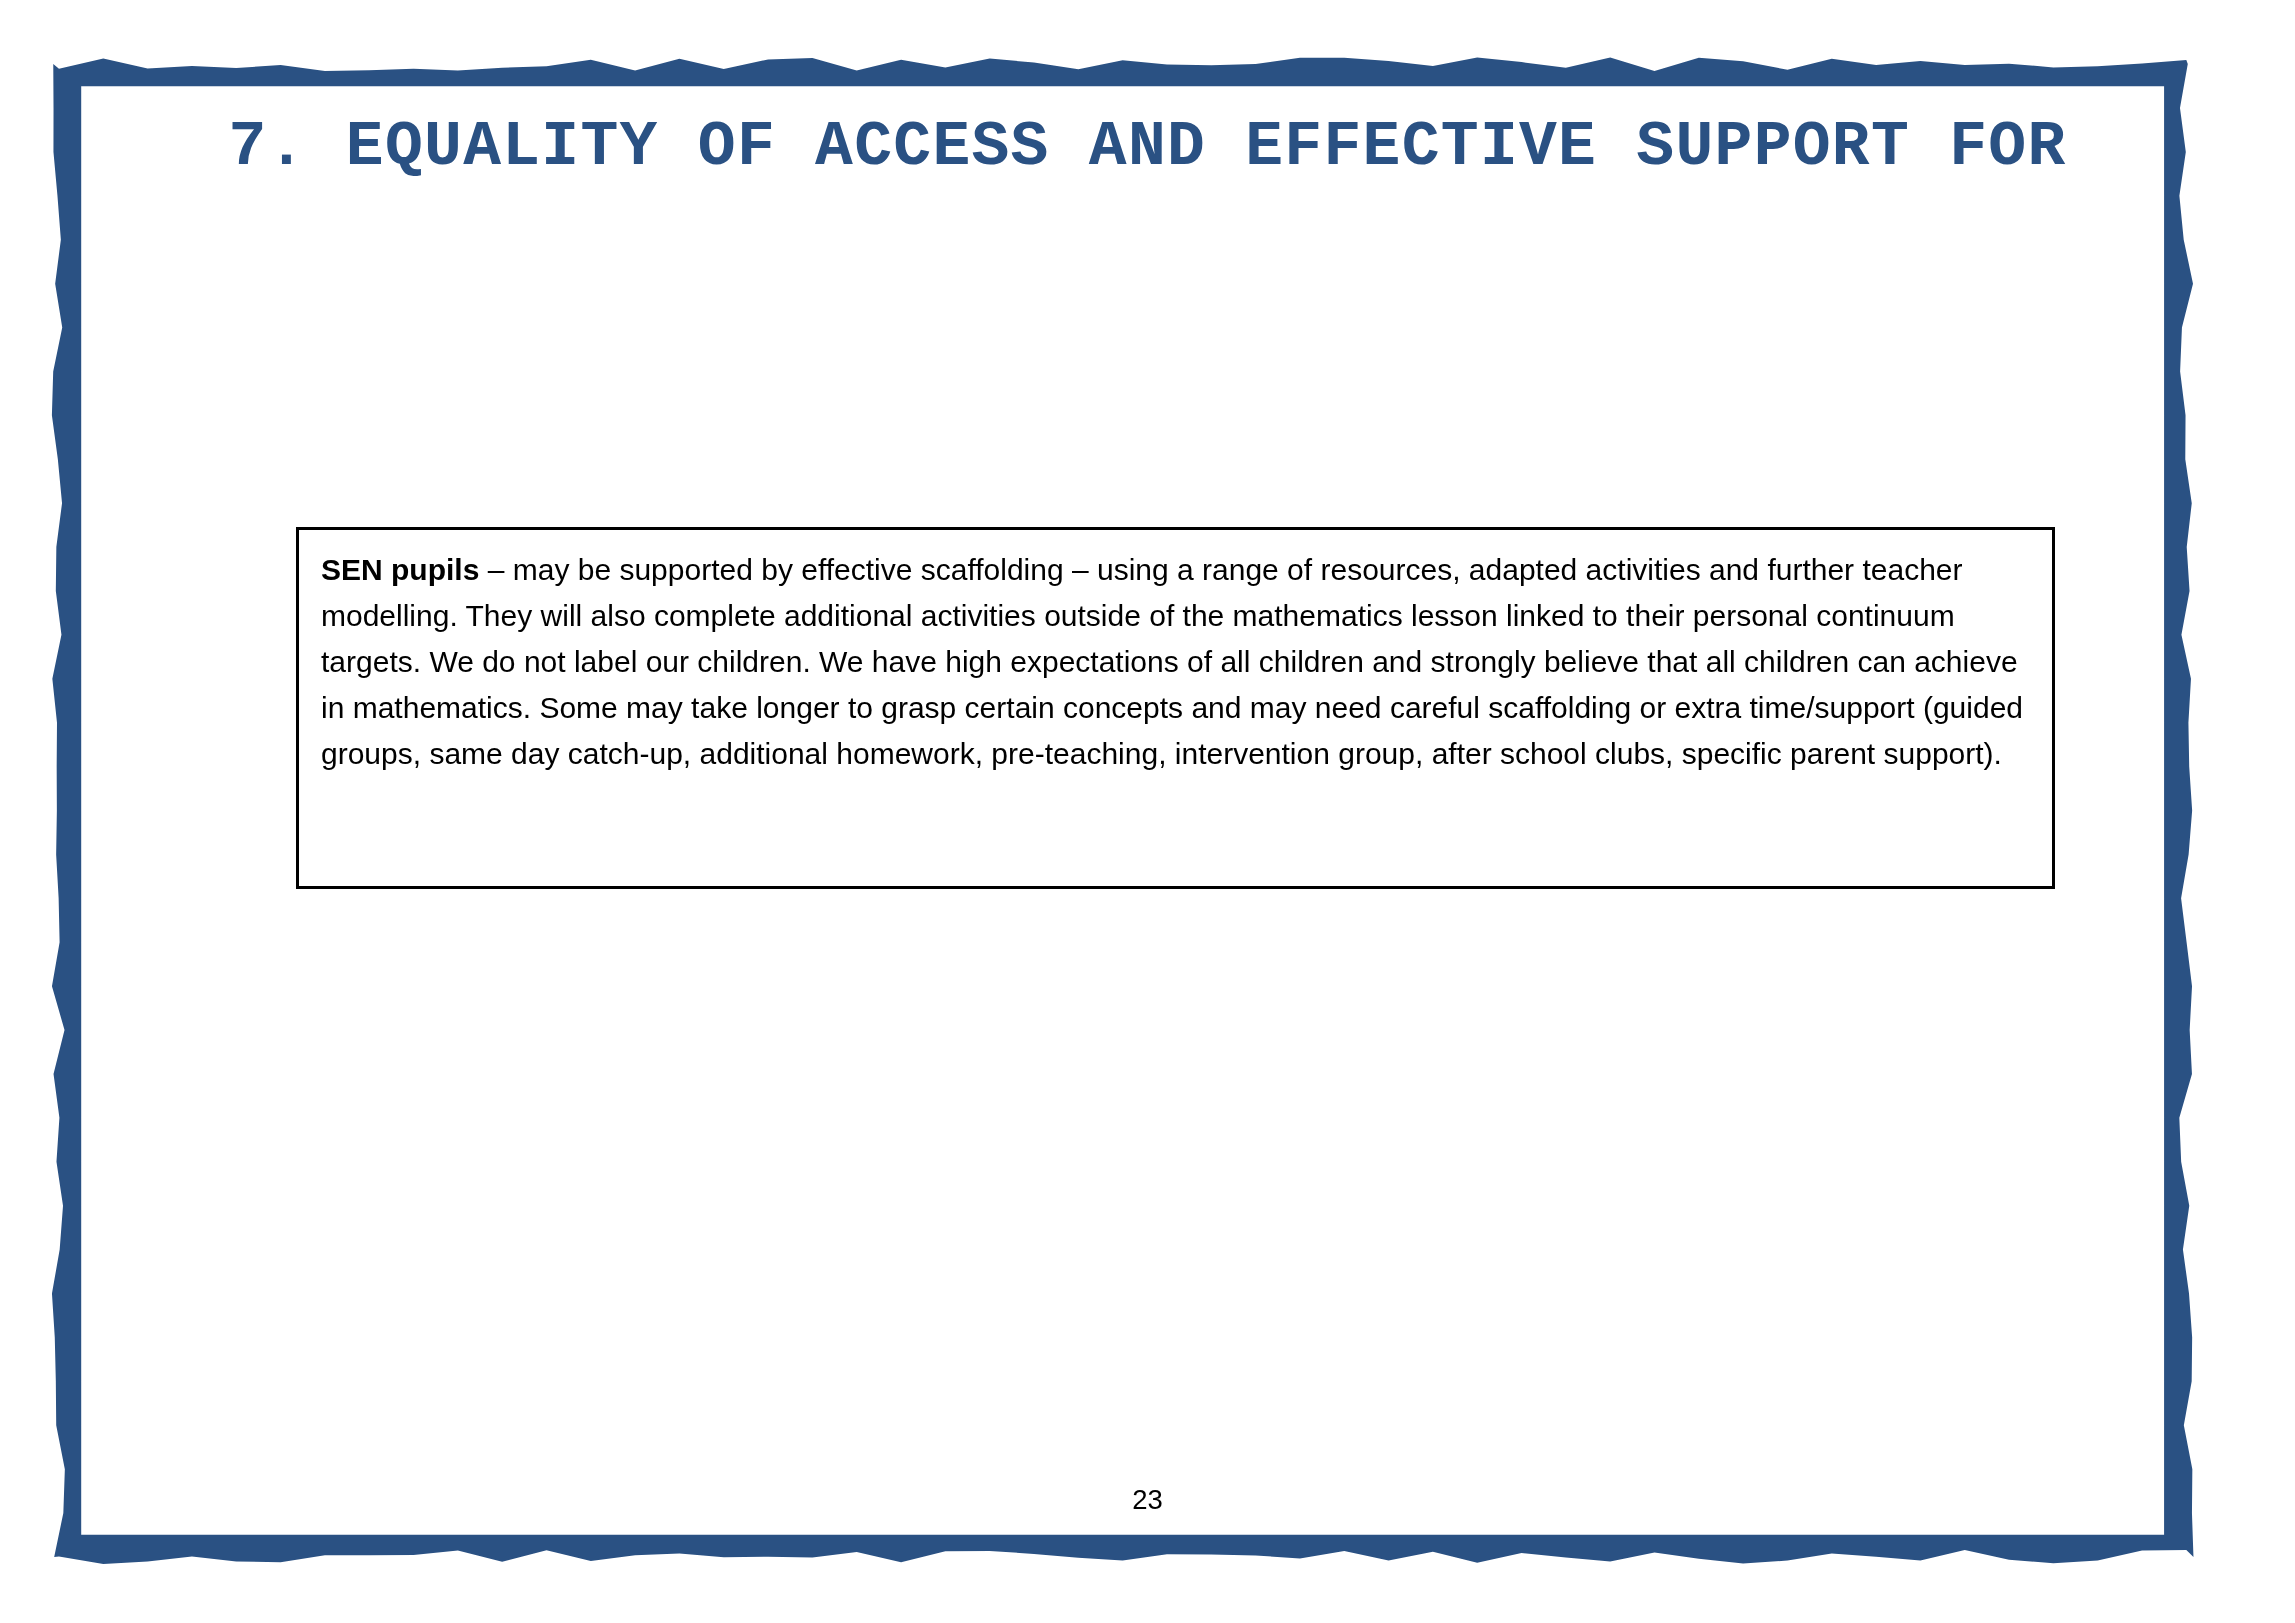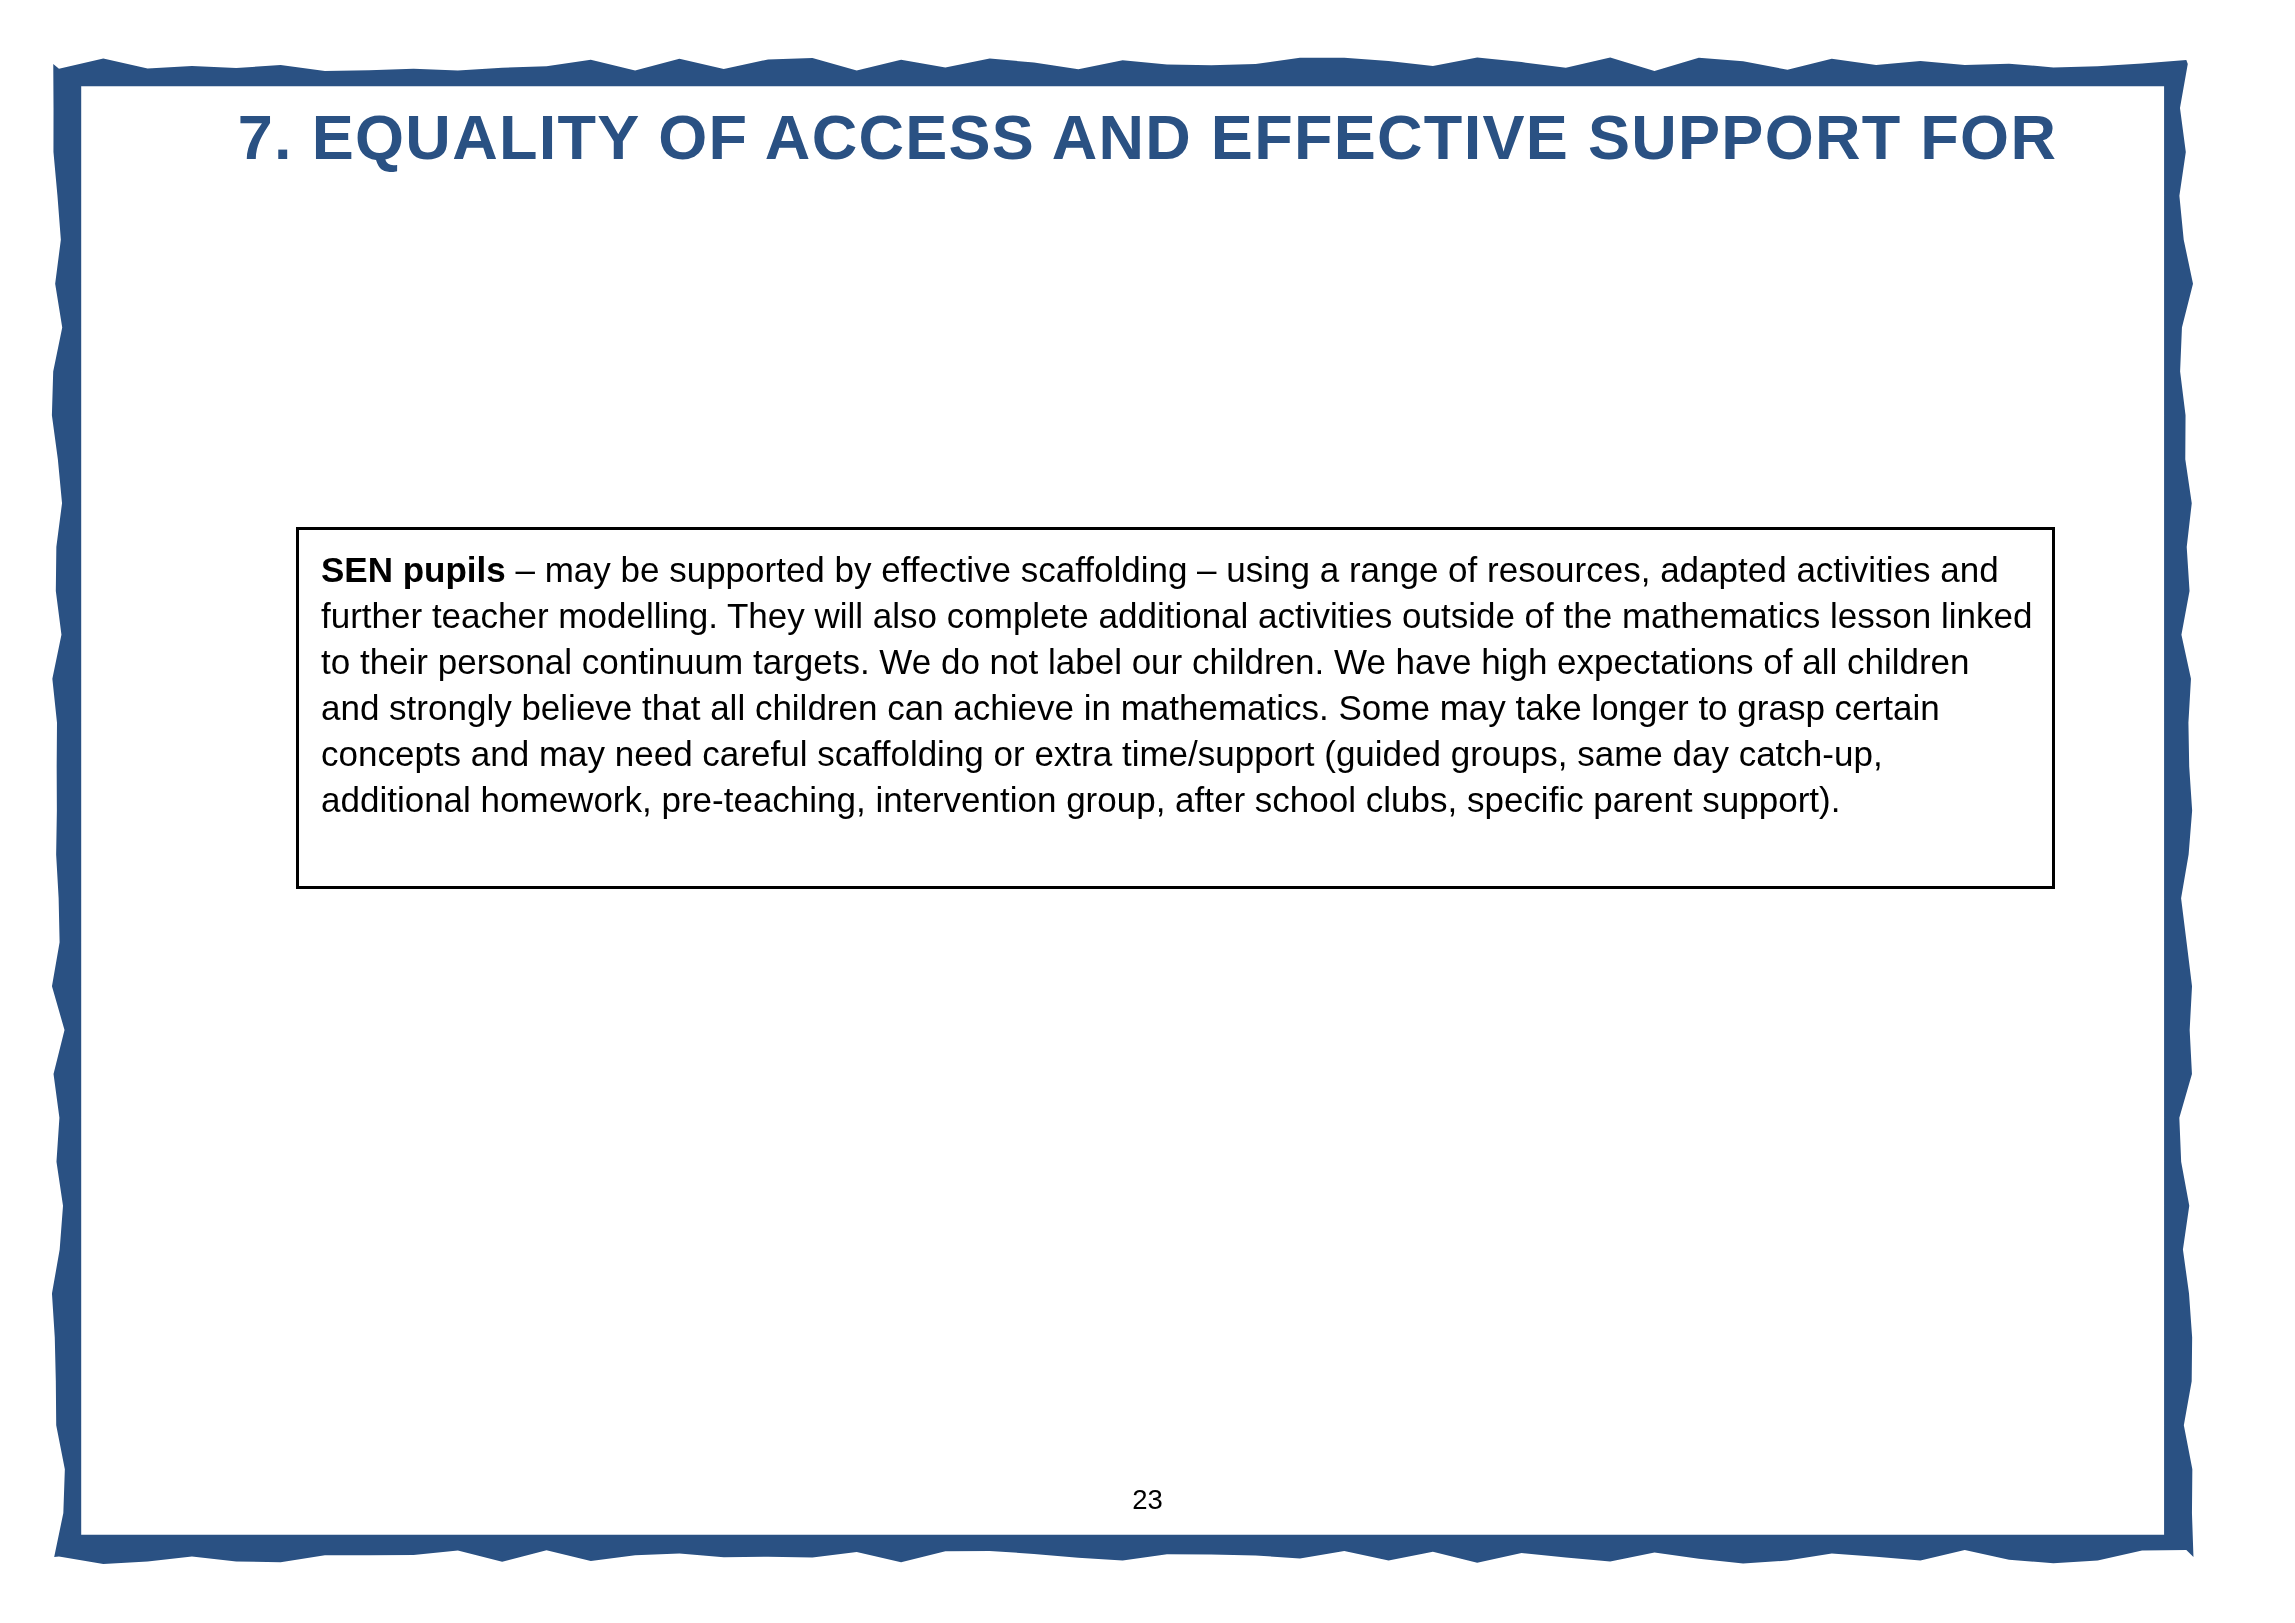--- a/index.html
+++ b/index.html
@@ -23,45 +23,45 @@
     height: 1623px;
     pointer-events: none;
   }
   .page-border-svg path {
     fill: var(--accent_blue, #2a5183);
     fill-rule: evenodd;
   }
   .doc-title {
     position: absolute;
     left: 166px;
-    top: 88px;
+    top: 99px;
     width: 1963px;
     text-align: center;
-    font-family: Liberation Sans, sans-serif;
+    font-family: Liberation Mono, monospace;
     font-weight: bold;
     font-size: 63px;
     line-height: 98px;
     letter-spacing: 1.3px;
     color: var(--accent_blue, #2a5183);
   }
   .sen-box {
     position: absolute;
     left: 296px;
     top: 527px;
     width: 1759px;
     height: 362px;
     box-sizing: border-box;
     border: 3.3px solid var(--text_black, #000000);
     padding: 17px 19.6px 0 22px;
     background: transparent;
   }
   .sen-box p {
     margin: 0;
     font-family: "Liberation Sans", sans-serif;
-    font-size: 35px;
+    font-size: 30px;
     line-height: 46px;
     color: var(--text_black, #000000);
   }
   .sen-box .lead {
     font-weight: bold;
   }
   .page-number {
     position: absolute;
     left: 0;
     top: 1484px;

